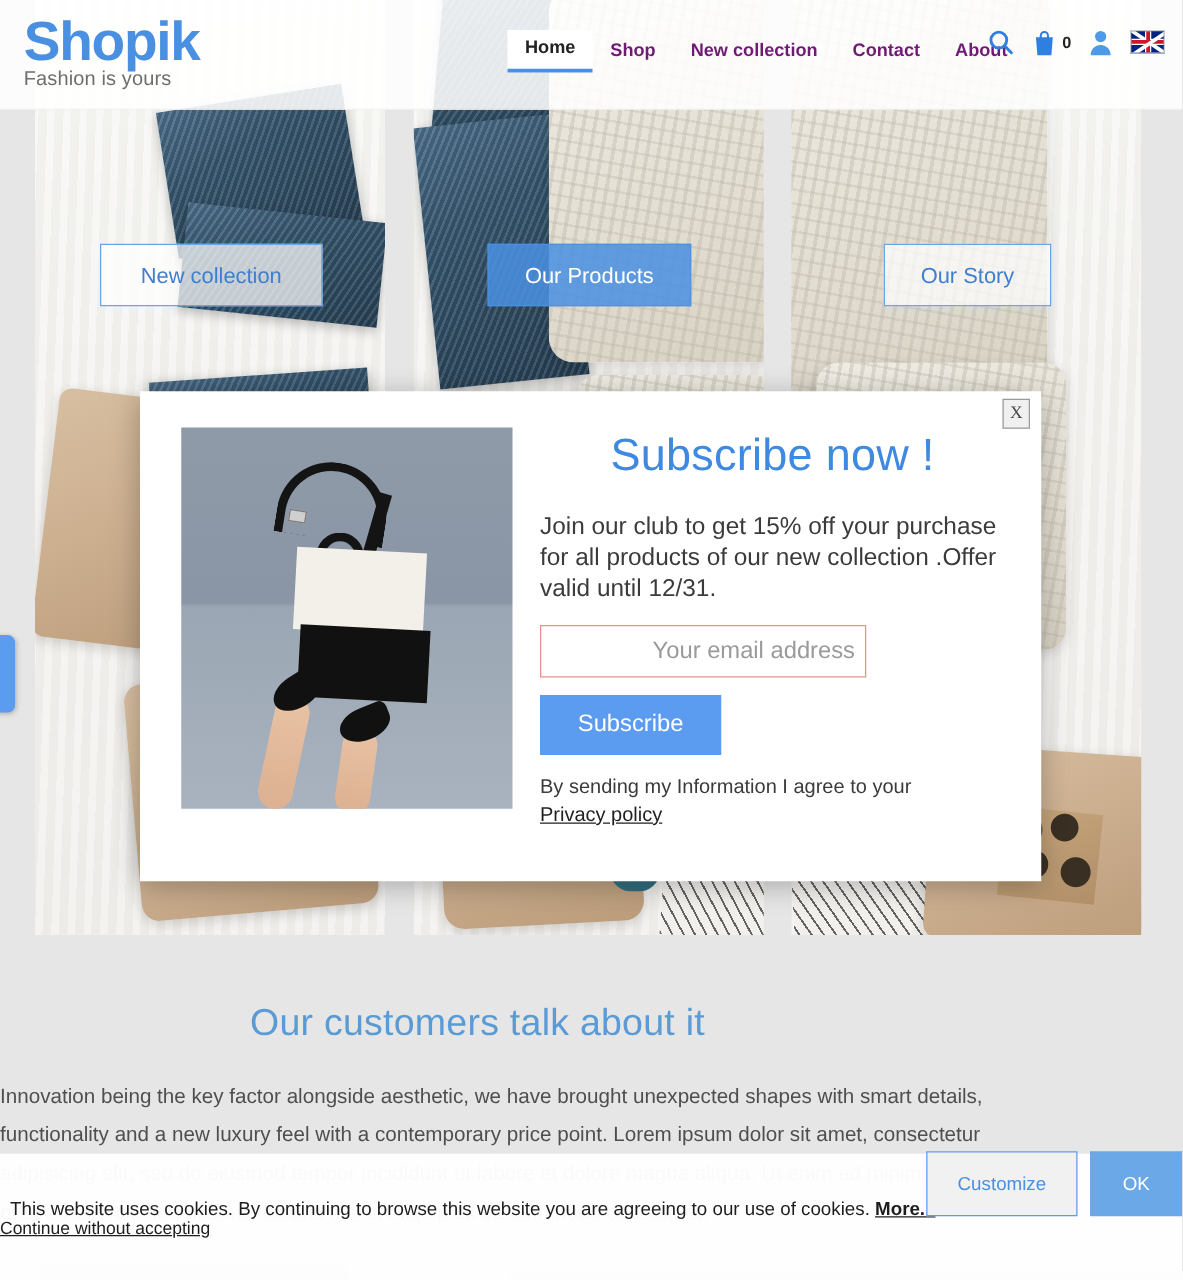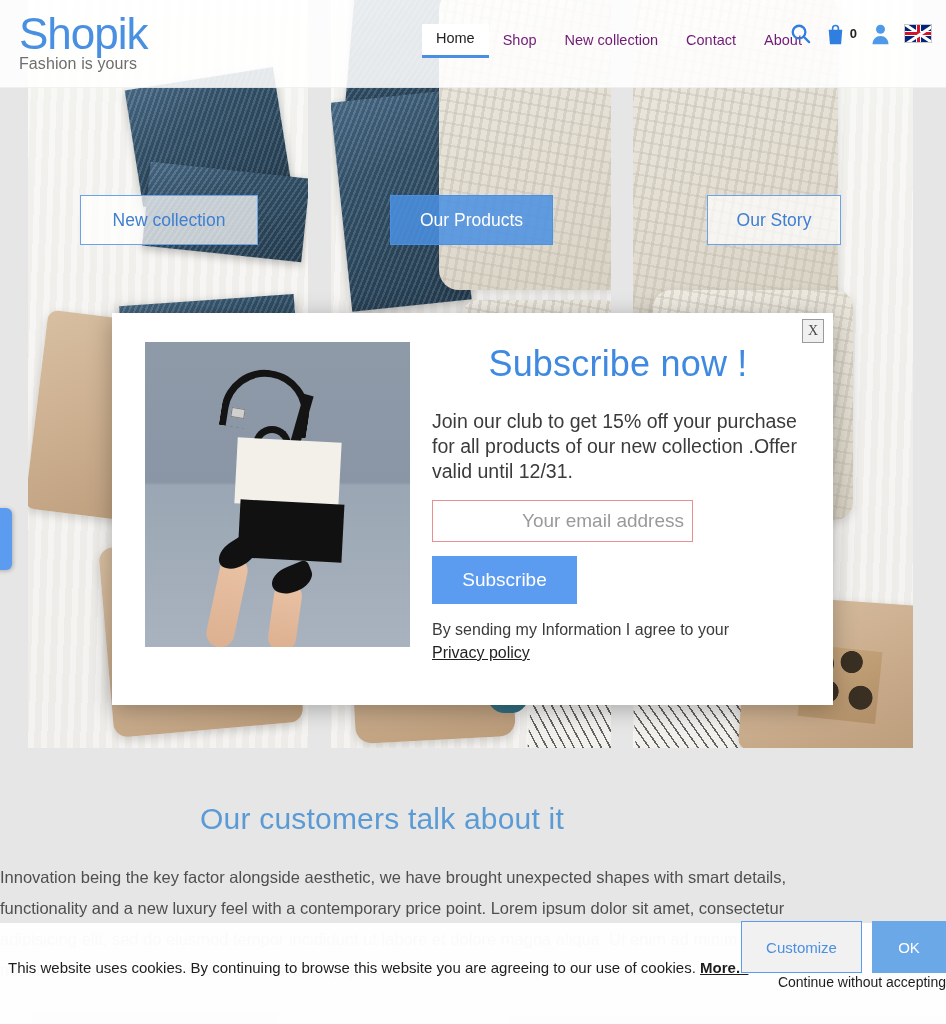--- a/index.html
+++ b/index.html
@@ -82,29 +82,29 @@
   .header {
     position: absolute; left: 0; top: 0;
     width: 946px; height: 88px;
     background: rgba(255,255,255,0.88);
     display: flex; align-items: center;
     z-index: 40;
     border-bottom: 1px solid rgba(0,0,0,0.05);
   }
   .brand { position: absolute; left: 19px; top: 10px; }
   .brand-name {
-    font-size: 44px; font-weight: normal; color: #4a90e2;
+    font-size: 44px; font-weight: bold; color: #4a90e2;
     letter-spacing: -1px; line-height: 48px;
   }
   .brand-tag {
     font-size: 16px; color: #6e6e6e; margin-top: -3px; letter-spacing: .1px;
   }
   .nav {
-    position: absolute; left: 422px; top: 24px;
-    display: flex; align-items: center; gap: 0;
+    position: absolute; left: 406px; top: 24px;
+    display: flex; align-items: flex-end; gap: 0; font-weight: bold;
   }
   .nav-item {
     font-size: 14.5px; color: #701a75;
     padding: 6px 14px 9px 14px;
     cursor: pointer; white-space: nowrap;
   }
   .nav-item.active {
     background: #fff;
     border-bottom: 3px solid #4a90e2;
     color: #222;
@@ -307,22 +307,22 @@
   }
   .btn-ok {
     position: absolute; left: 872px; top: 921px;
     width: 74px; height: 52px;
     background: #6aa8e8; color: #fff; font-size: 15px;
     display: flex; align-items: center; justify-content: center;
     cursor: pointer; z-index: 85;
   }
   .cookie-continue {
     position: absolute; left: 0; top: 974px; width: 946px;
-    text-align: right; font-size: 14px;
-    color: #1d1d1d; cursor: pointer; z-index: 85;
+    text-align: left; font-size: 14px;
+    color: #1d1d1d; text-decoration: underline; cursor: pointer; z-index: 85;
   }
 </style>
 </head>
 <body>
 
 <div id="page">
 
   <div class="hero-wrap">
     <div class="hero-strip s1">
       <div class="flat"></div>

